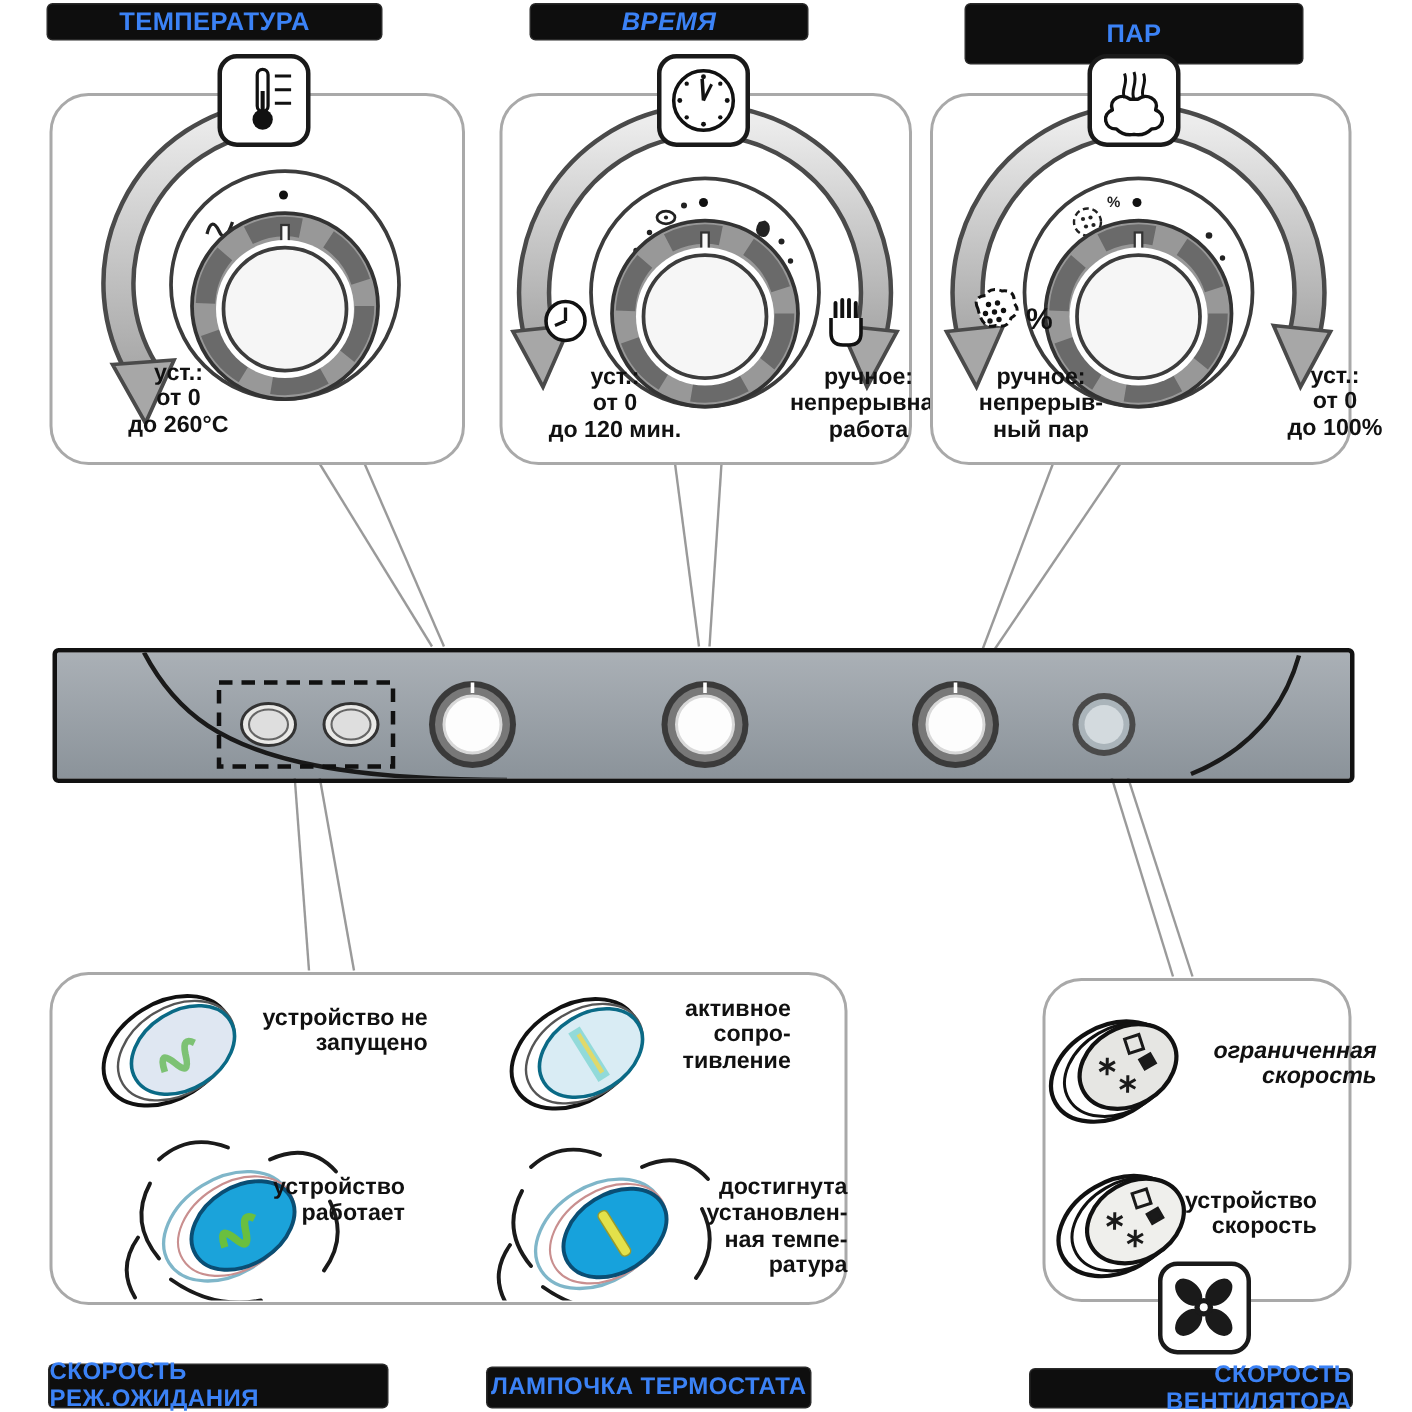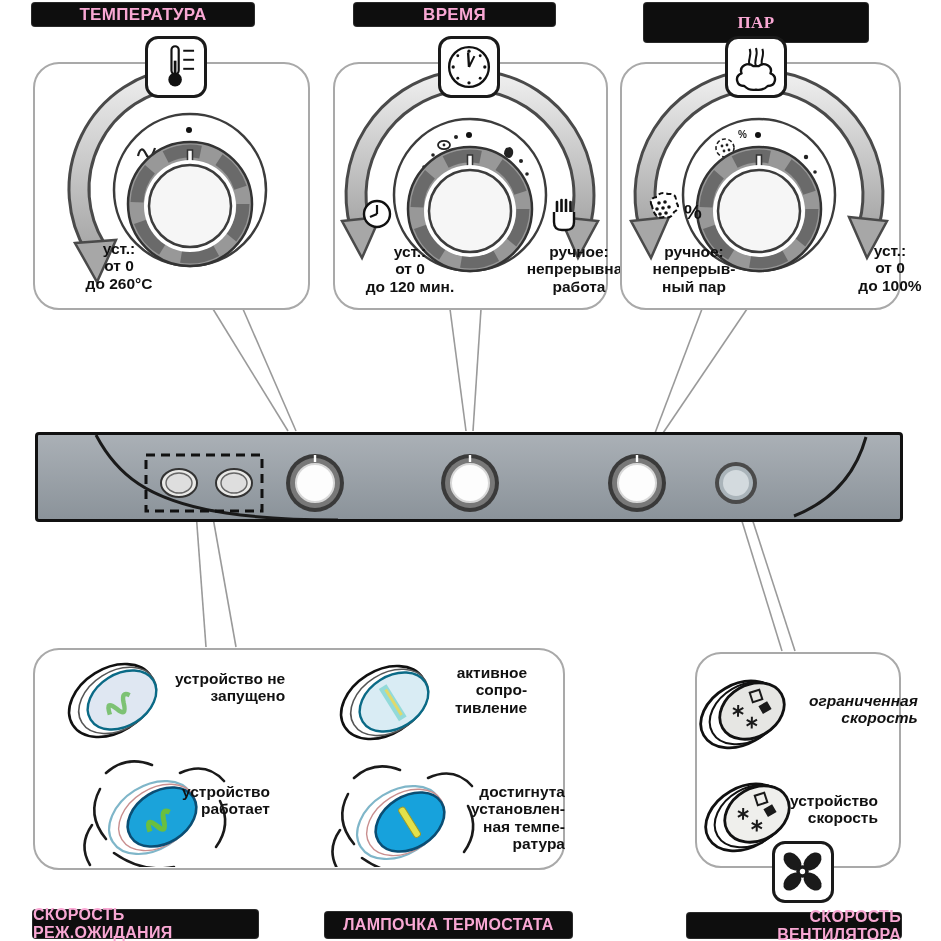--- a/index.html
+++ b/index.html
@@ -1,39 +1,39 @@
 <!DOCTYPE html>
 <html><head>
 <meta charset="utf-8">
 <style>
   html,body{margin:0;padding:0;background:#fff;}
   *{box-sizing:border-box;}
   #stage{position:relative;width:941px;height:941px;background:#fff;overflow:hidden;
          font-family:"Liberation Sans",sans-serif;color:#111;}
   .abs{position:absolute;}
-  .bar{position:absolute;background:#0e0e0e;color:#f9a8d4;display:flex;align-items:center;
+  .bar{position:absolute;background:#0e0e0e;color:#3b82f6;display:flex;align-items:center;
        justify-content:center;font-weight:bold;font-size:17px;letter-spacing:.3px;
        border-radius:3px;box-shadow:0 0 0 1px #2a2a2a;}
   .rbox{position:absolute;background:#fff;border:2.5px solid #a9a9a9;border-radius:26px;}
   .isq{position:absolute;width:62px;height:62px;background:#fff;border:3px solid #1a1a1a;
        border-radius:13px;z-index:5;}
   .txt{position:absolute;font-weight:bold;font-size:15.5px;line-height:1.12;
        white-space:pre-line;z-index:4;text-align:right;}
   .c{text-align:center;margin-left:28px;}
   svg{display:block;}
   .lead{stroke:#9a9a9a;stroke-width:1.6;fill:none;}
 </style>
 </head>
 <body>
 
 <div id="stage">
 
   <div class="bar" style="left:32px;top:3px;width:222px;height:23px;">ТЕМПЕРАТУРА</div>
-  <div class="bar" style="left:354px;top:3px;width:201px;height:23px;">ВРЕМЯ</div>
-  <div class="bar" style="left:644px;top:3px;width:224px;height:39px;font-family:Liberation Serif, serif;">ПАР</div>
+  <div class="bar" style="left:354px;top:3px;width:184px;height:23px;font-style:italic;">ВРЕМЯ</div>
+  <div class="bar" style="left:644px;top:3px;width:224px;height:39px;">ПАР</div>
 
   <svg class="abs" style="left:0;top:0;z-index:1;" width="941" height="941" viewBox="0 0 941 941">
     <path class="lead" d="M213,309 L288,431"></path>
       <path class="lead" d="M243,309 L296,431"></path>
     <path class="lead" d="M450,309 L466,431"></path>
       <path class="lead" d="M481,309 L473,431"></path>
     <path class="lead" d="M702,309 L655,433"></path>
       <path class="lead" d="M747,309 L663,433"></path>
     <path class="lead" d="M196,512 L206,647"></path>
       <path class="lead" d="M212,512 L236,647"></path>
@@ -365,16 +365,16 @@
           <ellipse cx="15" cy="31" rx="12" ry="8"></ellipse>
           <ellipse cx="47" cy="31" rx="12" ry="8"></ellipse>
         </g>
         <circle cx="31" cy="31" r="7"></circle>
       </g>
       <circle cx="31" cy="31" r="3" fill="#fff"></circle>
     </svg>
   </div>
 
   <div class="bar" style="left:33px;top:910px;width:225px;height:28px;font-size:16px;">СКОРОСТЬ РЕЖ.ОЖИДАНИЯ</div>
-  <div class="bar" style="left:325px;top:912px;width:247px;height:26px;font-size:16px;">ЛАМПОЧКА ТЕРМОСТАТА</div>
+  <div class="bar" style="left:325px;top:912px;width:215px;height:26px;font-size:16px;">ЛАМПОЧКА ТЕРМОСТАТА</div>
   <div class="bar" style="left:687px;top:913px;width:214px;height:25px;font-size:16px;text-align:right;">СКОРОСТЬ ВЕНТИЛЯТОРА</div>
 
 </div>
 
 </body></html>

